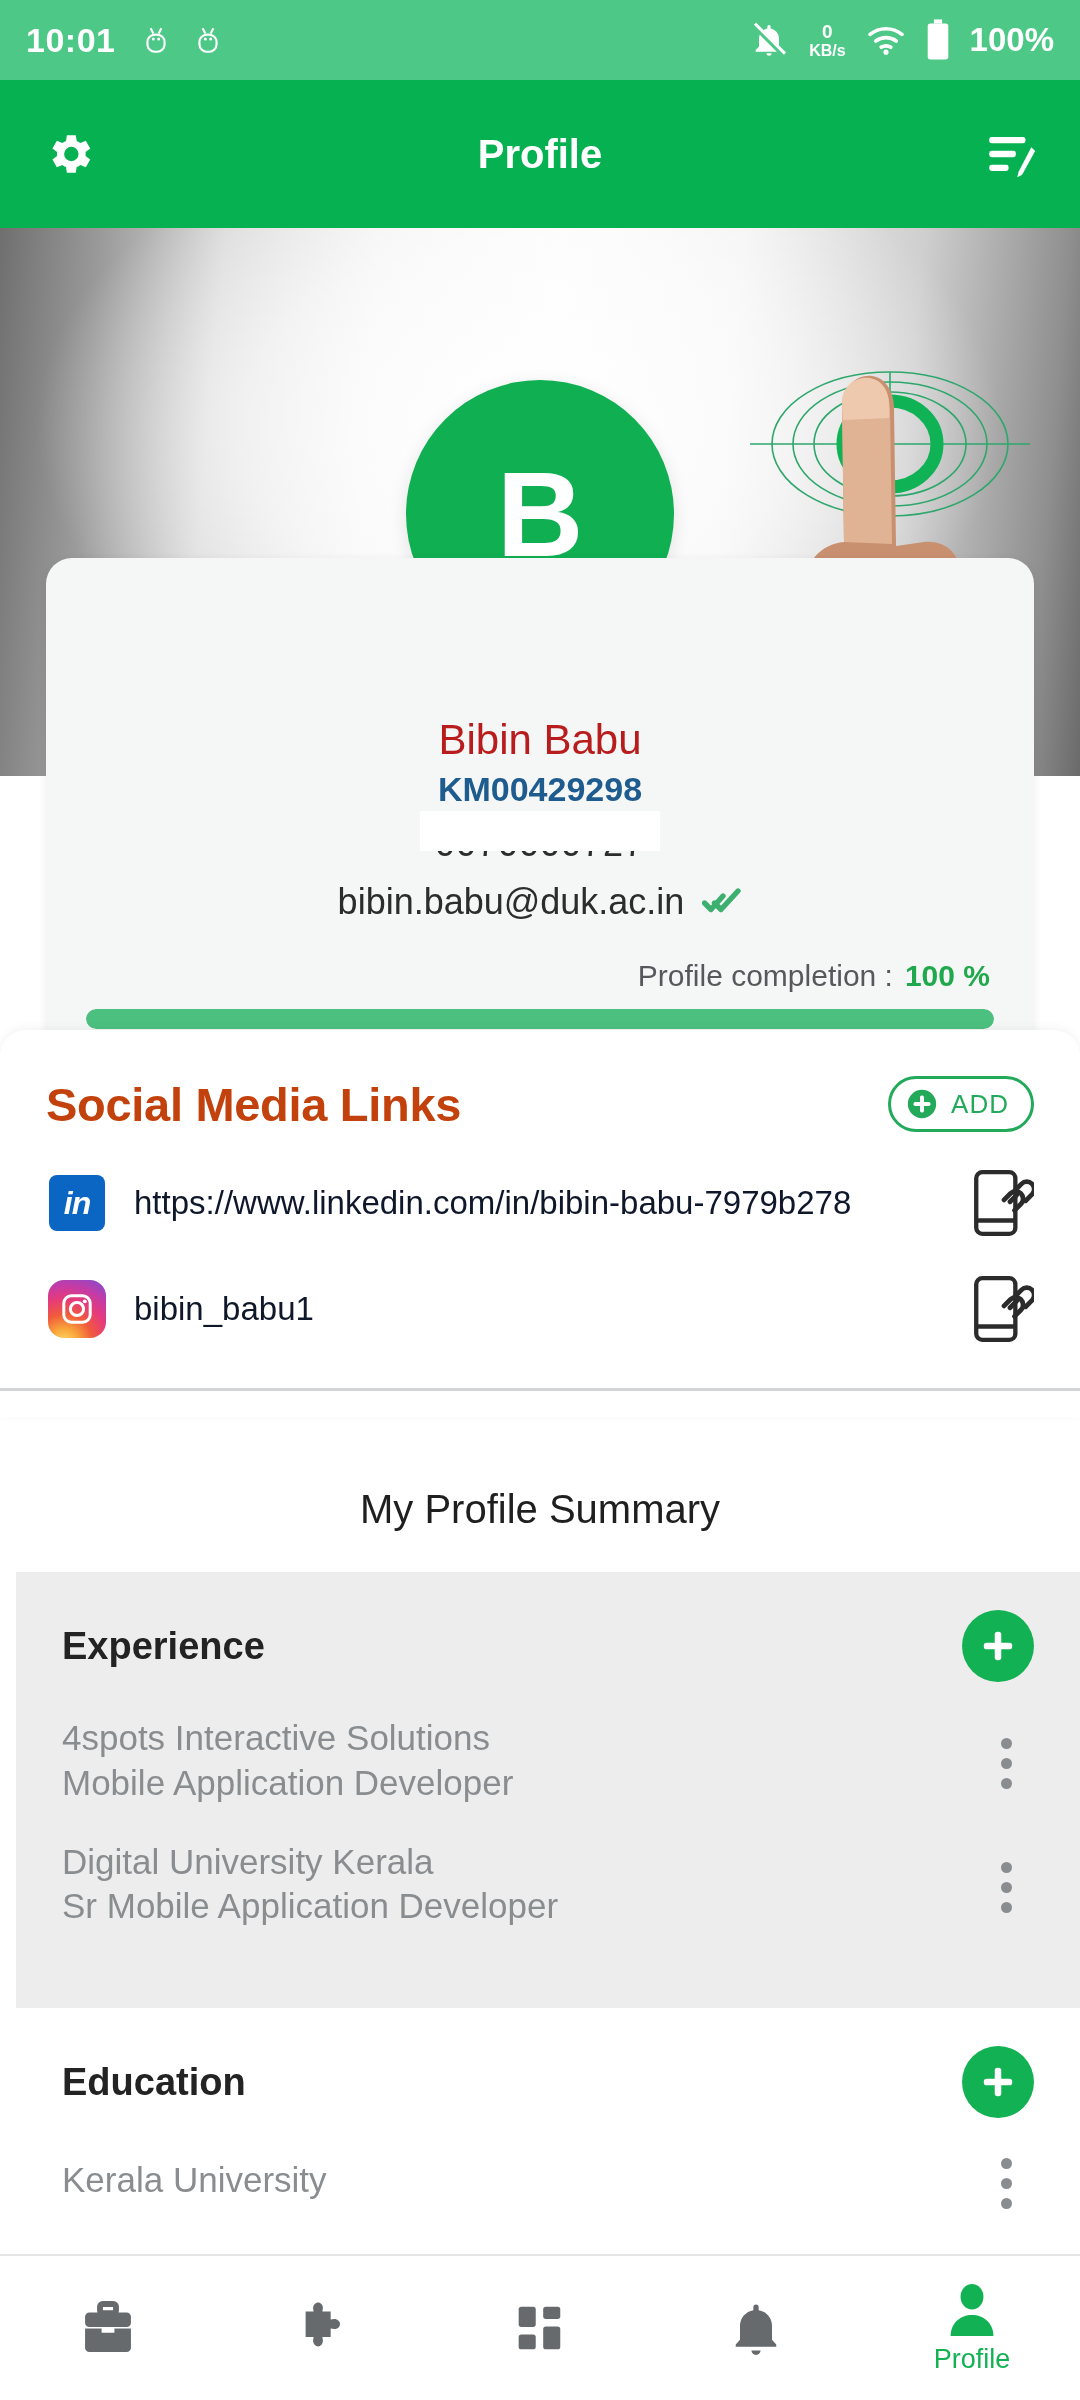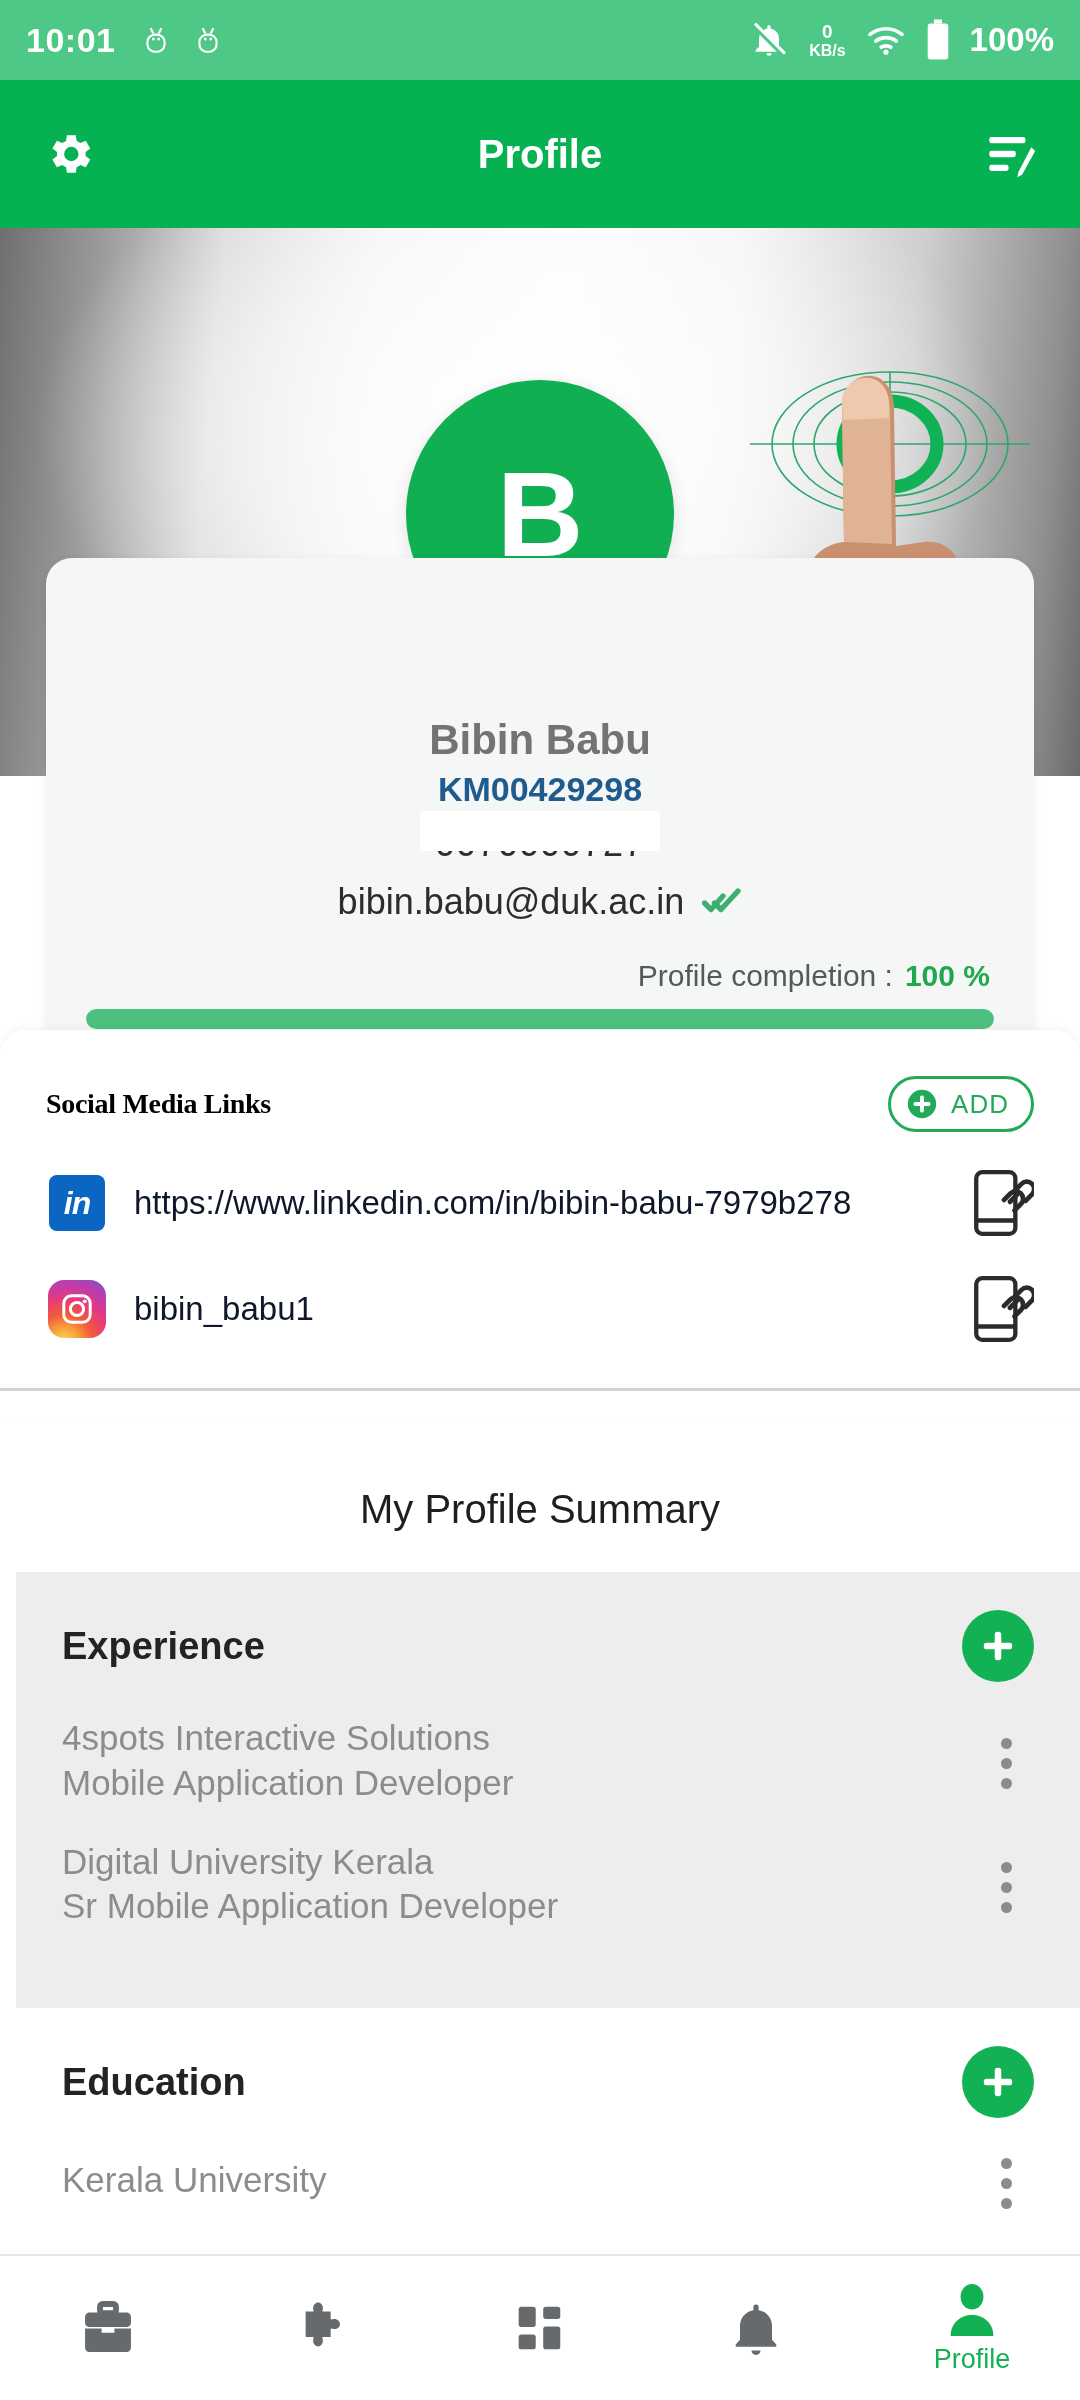--- a/index.html
+++ b/index.html
@@ -58,21 +58,21 @@
   }
   .avatar span{ color:#fff; font-size:120px; font-weight:700; line-height:1; }
 
   
   .profile-card{
     position:absolute; left:46px; right:46px; top:558px;
     background:#F5F6F6; border-radius:26px;
     padding:158px 40px 34px 40px;
     box-shadow:0 2px 10px rgba(0,0,0,.07);
   }
-  .pc-name{ text-align:center; font-size:42px; font-weight:700; color:#737373; }
+  .pc-name{ text-align:center; font-size:42px; font-weight:400; color:#b91c1c; }
   .pc-id{ text-align:center; font-size:34px; font-weight:700; color:#1E5B8E; margin-top:6px; }
   .pc-phone-wrap{ position:relative; height:62px; margin-top:4px; }
   .pc-phone{
     text-align:center; font-size:36px; color:#2c2c2c; line-height:62px;
     letter-spacing:1px;
   }
   .redaction{
     position:absolute; left:50%; transform:translateX(-50%);
     top:-2px; width:240px; height:40px; background:#ffffff;
   }
@@ -92,21 +92,21 @@
   .pc-bar-fill{ height:100%; border-radius:10px; background:#4CC07E; }
 
   
   .social-card{
     position:absolute; left:0; right:0; top:1030px;
     background:#fff; border-radius:26px 26px 0 0;
     padding:46px 46px 26px 46px;
     box-shadow:0 -2px 10px rgba(0,0,0,.05);
   }
   .social-head{ display:flex; align-items:center; }
-  .social-title{ font-size:28px; font-weight:700; color:#000000; letter-spacing:-.3px;font-family:Liberation Serif, serif; }
+  .social-title{ font-size:47px; font-weight:700; color:#c2410c; letter-spacing:-.3px; }
   .add-btn{
     margin-left:auto; display:flex; align-items:center; gap:12px;
     border:3px solid #22A95A; border-radius:34px; padding:8px 22px 8px 14px;
     background:#fff;
   }
   .add-btn .txt{ font-size:26px; color:#22A95A; letter-spacing:1px; }
   .social-row{ display:flex; align-items:center; margin-top:36px; gap:26px; }
   .social-ic{ width:62px; height:62px; flex:0 0 62px; display:flex; align-items:center; justify-content:center; }
   .li-badge{
     width:56px; height:56px; border-radius:8px; background:#0A66C2;

